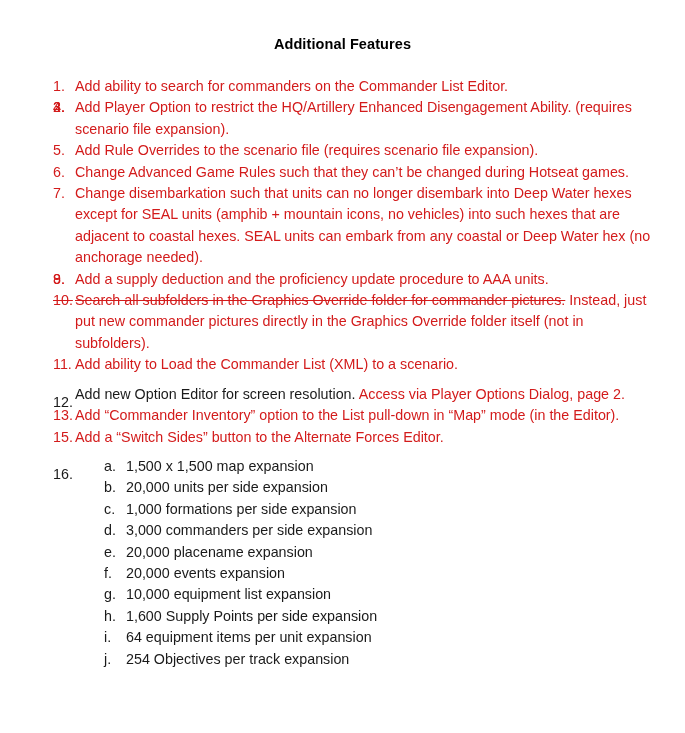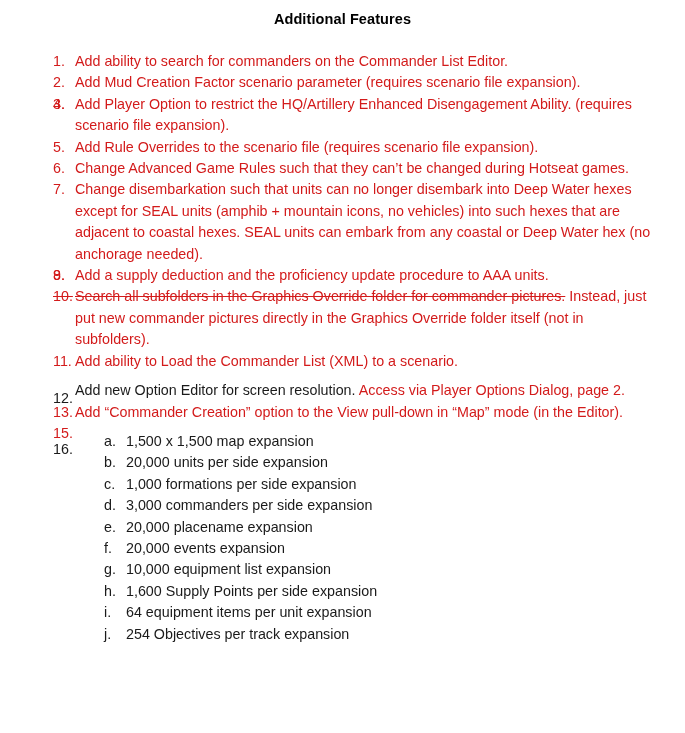--- a/index.html
+++ b/index.html
@@ -21,21 +21,21 @@
     height: 733px;
     background: #ffffff;
     box-sizing: border-box;
   }
   .doc-title {
     text-align: center;
     font-weight: bold;
     font-size: 14.5px;
     color: #000000;
     letter-spacing: 0.1px;
-    padding-top: 11px;
+    padding-top: 36px;
     margin: 0;
   }
   .list {
     margin: 0;
     padding: 0;
     list-style: none;
   }
   .list-main {
     margin-top: 24px;
   }
@@ -95,33 +95,33 @@
 </style>
 </head>
 <body>
 
 <div class="page">
 
   <h1 class="doc-title">Additional Features</h1>
 
   <ol class="list list-main" id="main-list">
       <li class="item"><span class="marker">1.</span><span class="">Add ability to search for commanders on the Commander List Editor.</span></li>
-      <li class="item"><span class="marker">2.</span><span class="">Add Mud Creation Factor scenario parameter (requires scenario file expansion).</span></li>
+      <li class="item"><span class="marker">2.</span></li>
       <li class="item"><span class="marker">3.</span></li>
       <li class="item"><span class="marker">4.</span><span class="">Add Player Option to restrict the HQ/Artillery Enhanced Disengagement Ability. (requires scenario file expansion).</span></li>
       <li class="item"><span class="marker">5.</span><span class="">Add Rule Overrides to the scenario file (requires scenario file expansion).</span></li>
       <li class="item"><span class="marker">6.</span><span class="">Change Advanced Game Rules such that they can’t be changed during Hotseat games.</span></li>
       <li class="item"><span class="marker">7.</span><span class="">Change disembarkation such that units can no longer disembark into Deep Water hexes except for SEAL units (amphib + mountain icons, no vehicles) into such hexes that are adjacent to coastal hexes.  SEAL units can embark from any coastal or Deep Water hex (no anchorage needed).</span></li>
       <li class="item"><span class="marker">8.</span></li>
       <li class="item"><span class="marker">9.</span><span class="">Add a supply deduction and the proficiency update procedure to AAA units.</span></li>
       <li class="item"><span class="marker struck">10.</span><span class="struck">Search all subfolders in the Graphics Override folder for commander pictures.</span><span class="red-tail">  Instead, just put new commander pictures directly in the Graphics Override folder itself (not in subfolders).</span></li>
       <li class="item"><span class="marker">11.</span><span class="">Add ability to Load the Commander List (XML) to a scenario.</span></li>
       <li class="item black"><span class="marker">12.</span><span class="">Add new Option Editor for screen resolution.</span><span class="red-tail">  Access via Player Options Dialog, page 2.</span></li>
-      <li class="item"><span class="marker">13.</span><span class="">Add “Commander Creation” option to the View pull-down in “Map” mode (in the Editor).</span></li>
-      <li class="item"><span class="marker">15.</span></li>
+      <li class="item"><span class="marker">13.</span><span class="">Add “Commander Inventory” option to the List pull-down in “Map” mode (in the Editor).</span></li>
+      <li class="item"><span class="marker">15.</span><span class="">Add a “Switch Sides” button to the Alternate Forces Editor.</span></li>
       <li class="item black"><span class="marker">16.</span></li>
       <li>
         <ol class="sublist">
           <li class="subitem"><span class="marker">a.</span><span>1,500 x 1,500 map expansion</span></li>
           <li class="subitem"><span class="marker">b.</span><span>20,000 units per side expansion</span></li>
           <li class="subitem"><span class="marker">c.</span><span>1,000 formations per side expansion</span></li>
           <li class="subitem"><span class="marker">d.</span><span>3,000 commanders per side expansion</span></li>
           <li class="subitem"><span class="marker">e.</span><span>20,000 placename expansion</span></li>
           <li class="subitem"><span class="marker">f.</span><span>20,000 events expansion</span></li>
           <li class="subitem"><span class="marker">g.</span><span>10,000 equipment list expansion</span></li>

